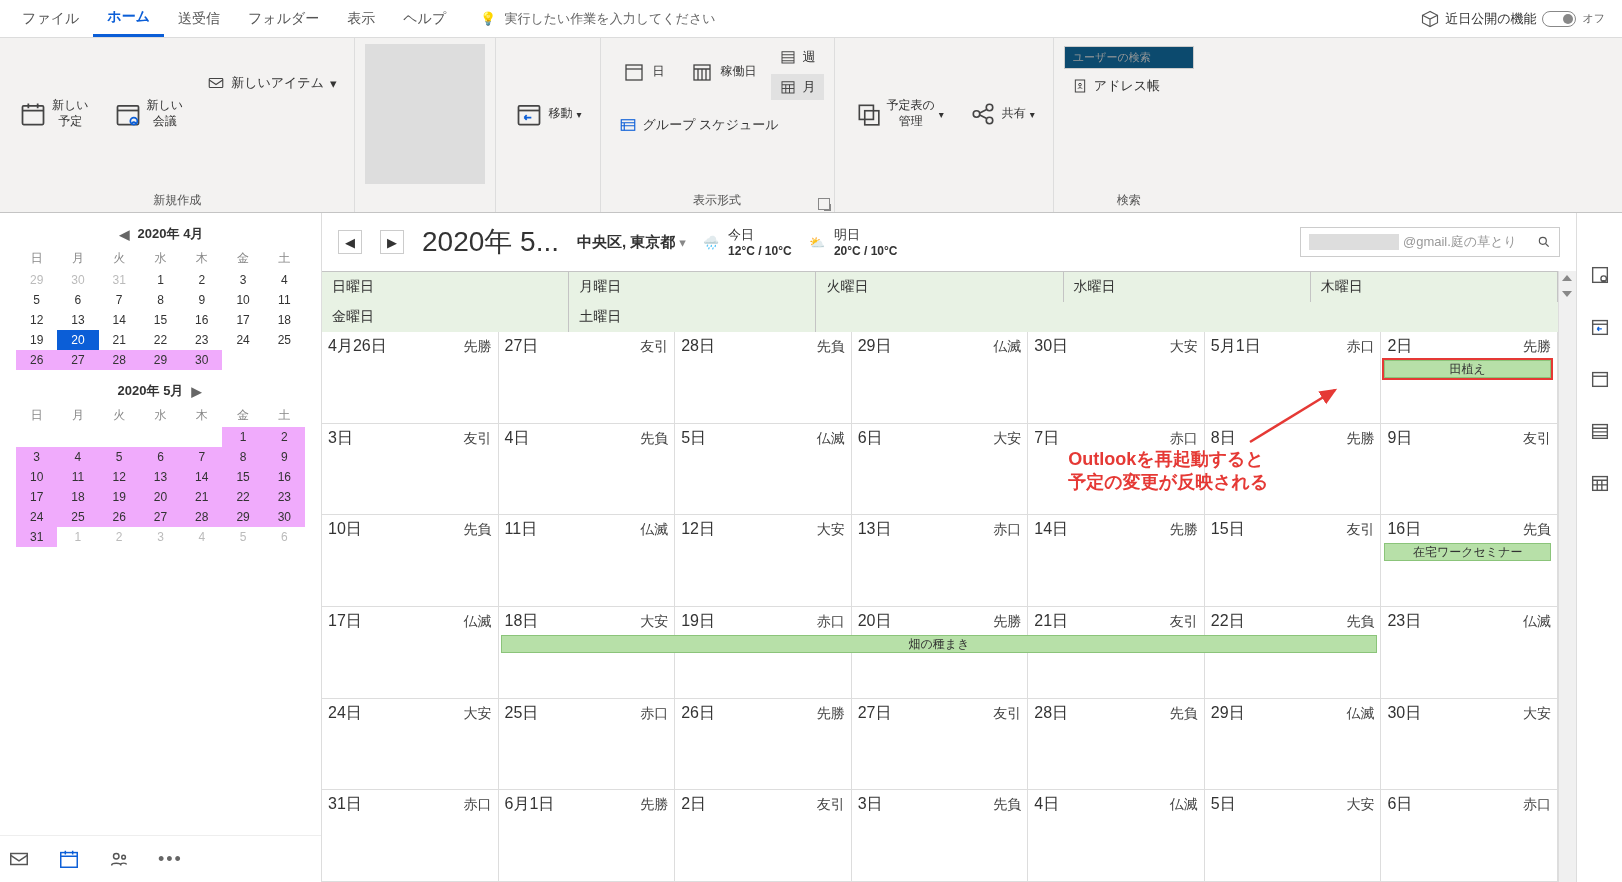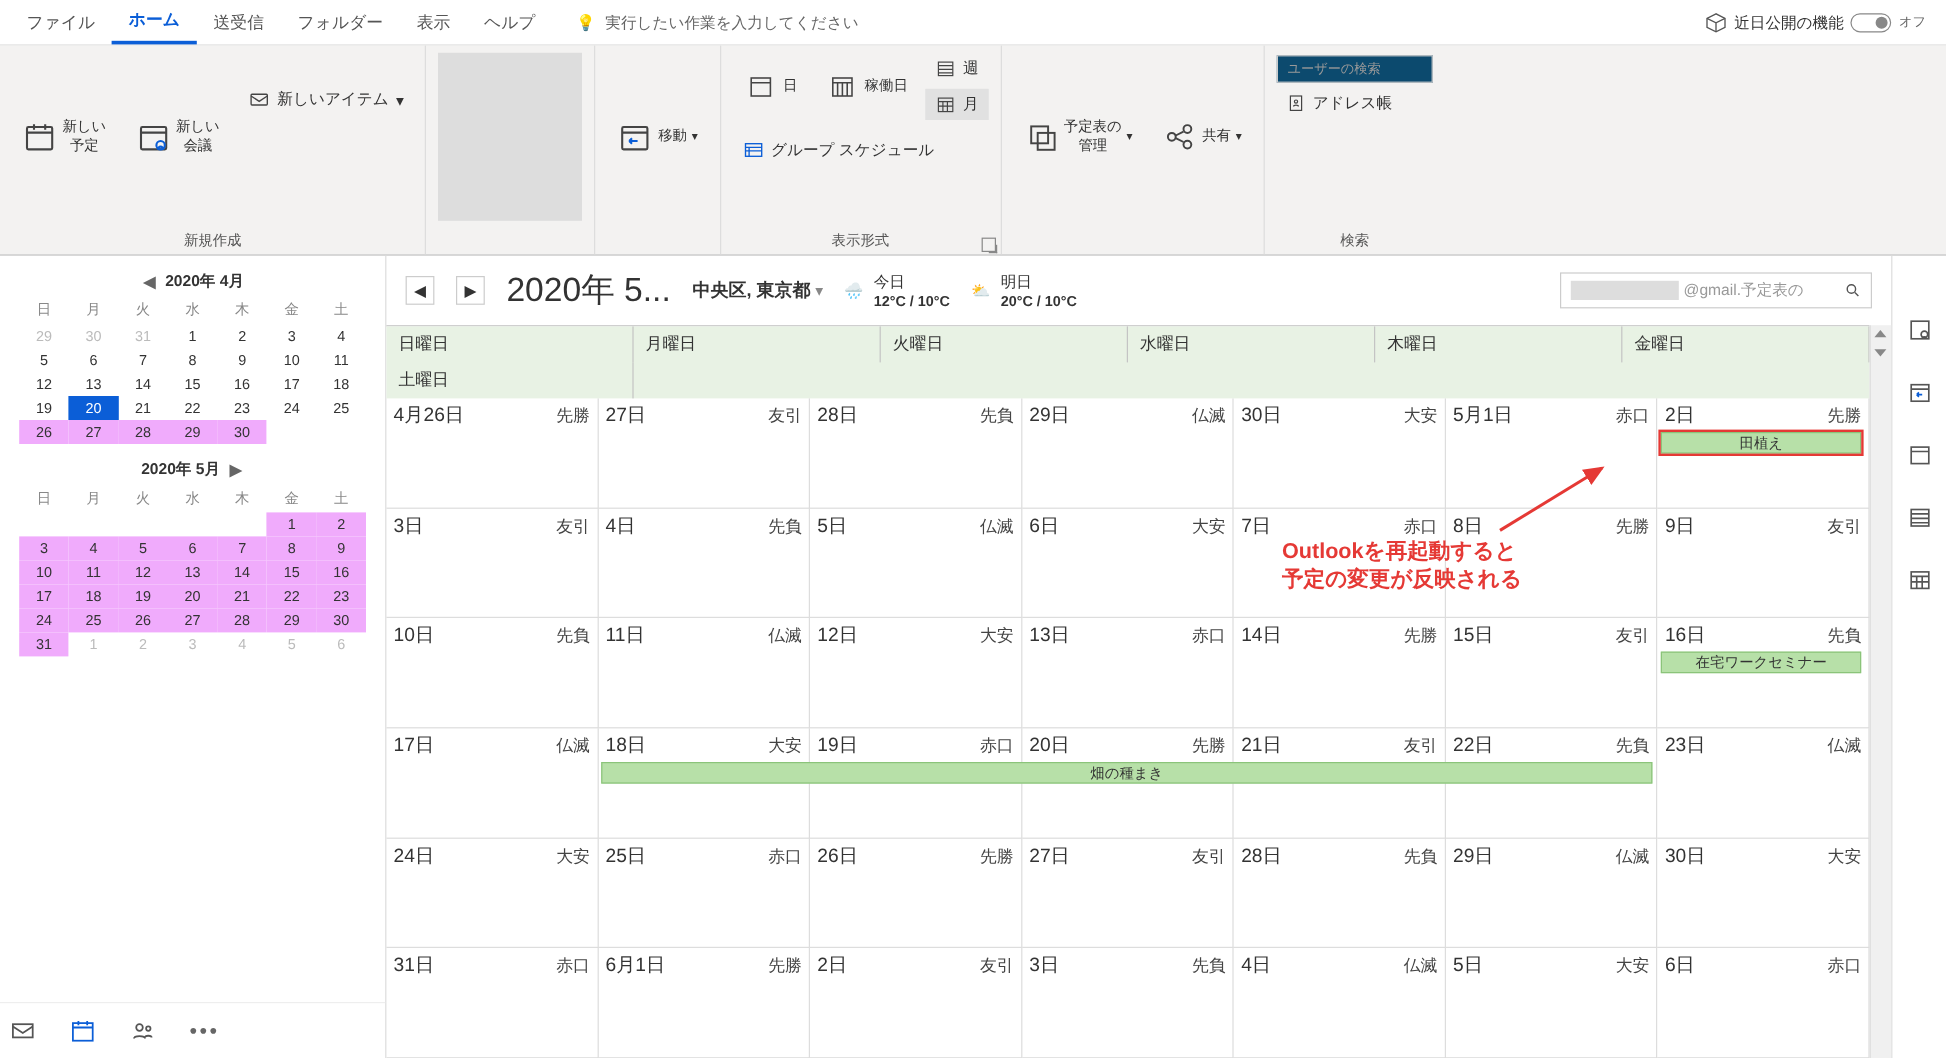--- a/index.html
+++ b/index.html
@@ -43,21 +43,21 @@
 .cal-head{display:flex;align-items:center;gap:18px;padding:10px 16px}
 .nav-btn{width:24px;height:24px;border:1px solid #ccc;display:flex;align-items:center;justify-content:center;cursor:pointer;background:#fff}
 .cal-title{font-size:28px;color:#333}
 .loc{font-weight:600;font-size:15px}
 .weather{display:flex;align-items:center;gap:8px;font-size:13px}
 .weather .sub{font-size:12px;font-weight:600}
 .searchbox{margin-left:auto;display:flex;align-items:center;border:1px solid #ccc;height:30px;width:260px;padding:0 8px;background:#fff}
 .searchbox .ph{color:#999;flex:1;white-space:nowrap;overflow:hidden}
 .cal-grid-wrap{flex:1;display:flex;min-height:0;position:relative}
 .cal-grid{flex:1;display:flex;flex-direction:column;border-top:1px solid #c4c4c4;min-height:0}
-.dow-row{display:grid;grid-template-columns:repeat(6,1fr);background:#e8f2e4}
+.dow-row{display:grid;grid-template-columns:repeat(5,1fr);background:#e8f2e4}
 .dow-cell{padding:6px 10px;font-size:14px;border-right:1px solid #c4c4c4;text-align:left}
 .weeks{flex:1;display:flex;flex-direction:column}
 .week{flex:1;display:grid;grid-template-columns:repeat(7,1fr);position:relative}
 .day{border-right:1px solid #ddd;border-bottom:1px solid #ddd;padding:4px 6px;font-size:16px;position:relative}
 .day .top{display:flex;justify-content:space-between;align-items:baseline}
 .day .rk{font-size:14px;color:#444}
 .event{position:absolute;height:18px;background:#b7e0a8;border:1px solid #8bc47a;font-size:12px;display:flex;align-items:center;justify-content:center;overflow:hidden;white-space:nowrap}
 .event.highlight{outline:2px solid #e53935}
 .annot{position:absolute;color:#e53935;font-weight:700;font-size:18px;text-align:left;line-height:1.3;pointer-events:none}
 .arrow-svg{position:absolute;pointer-events:none}
@@ -424,21 +424,21 @@
         </div>
         <div class="weather">
           <span>⛅</span>
           <div>
               <div>明日</div>
               <div class="sub">20°C / 10°C</div>
             </div>
         </div>
         <div class="searchbox">
           <span style="width:90px;height:16px;background:#ddd;margin-right:4px"></span>
-          <span class="ph">@gmail.予定表の</span>
+          <span class="ph">@gmail.庭の草とり</span>
           <span>
               <svg width="14" height="14" viewBox="0 0 24 24" fill="none" stroke="#555" stroke-width="2">
                 <circle cx="10" cy="10" r="6"></circle>
                 <path d="M15 15l5 5"></path>
               </svg>
             </span>
         </div>
       </div>
 
       <div class="cal-grid-wrap">

